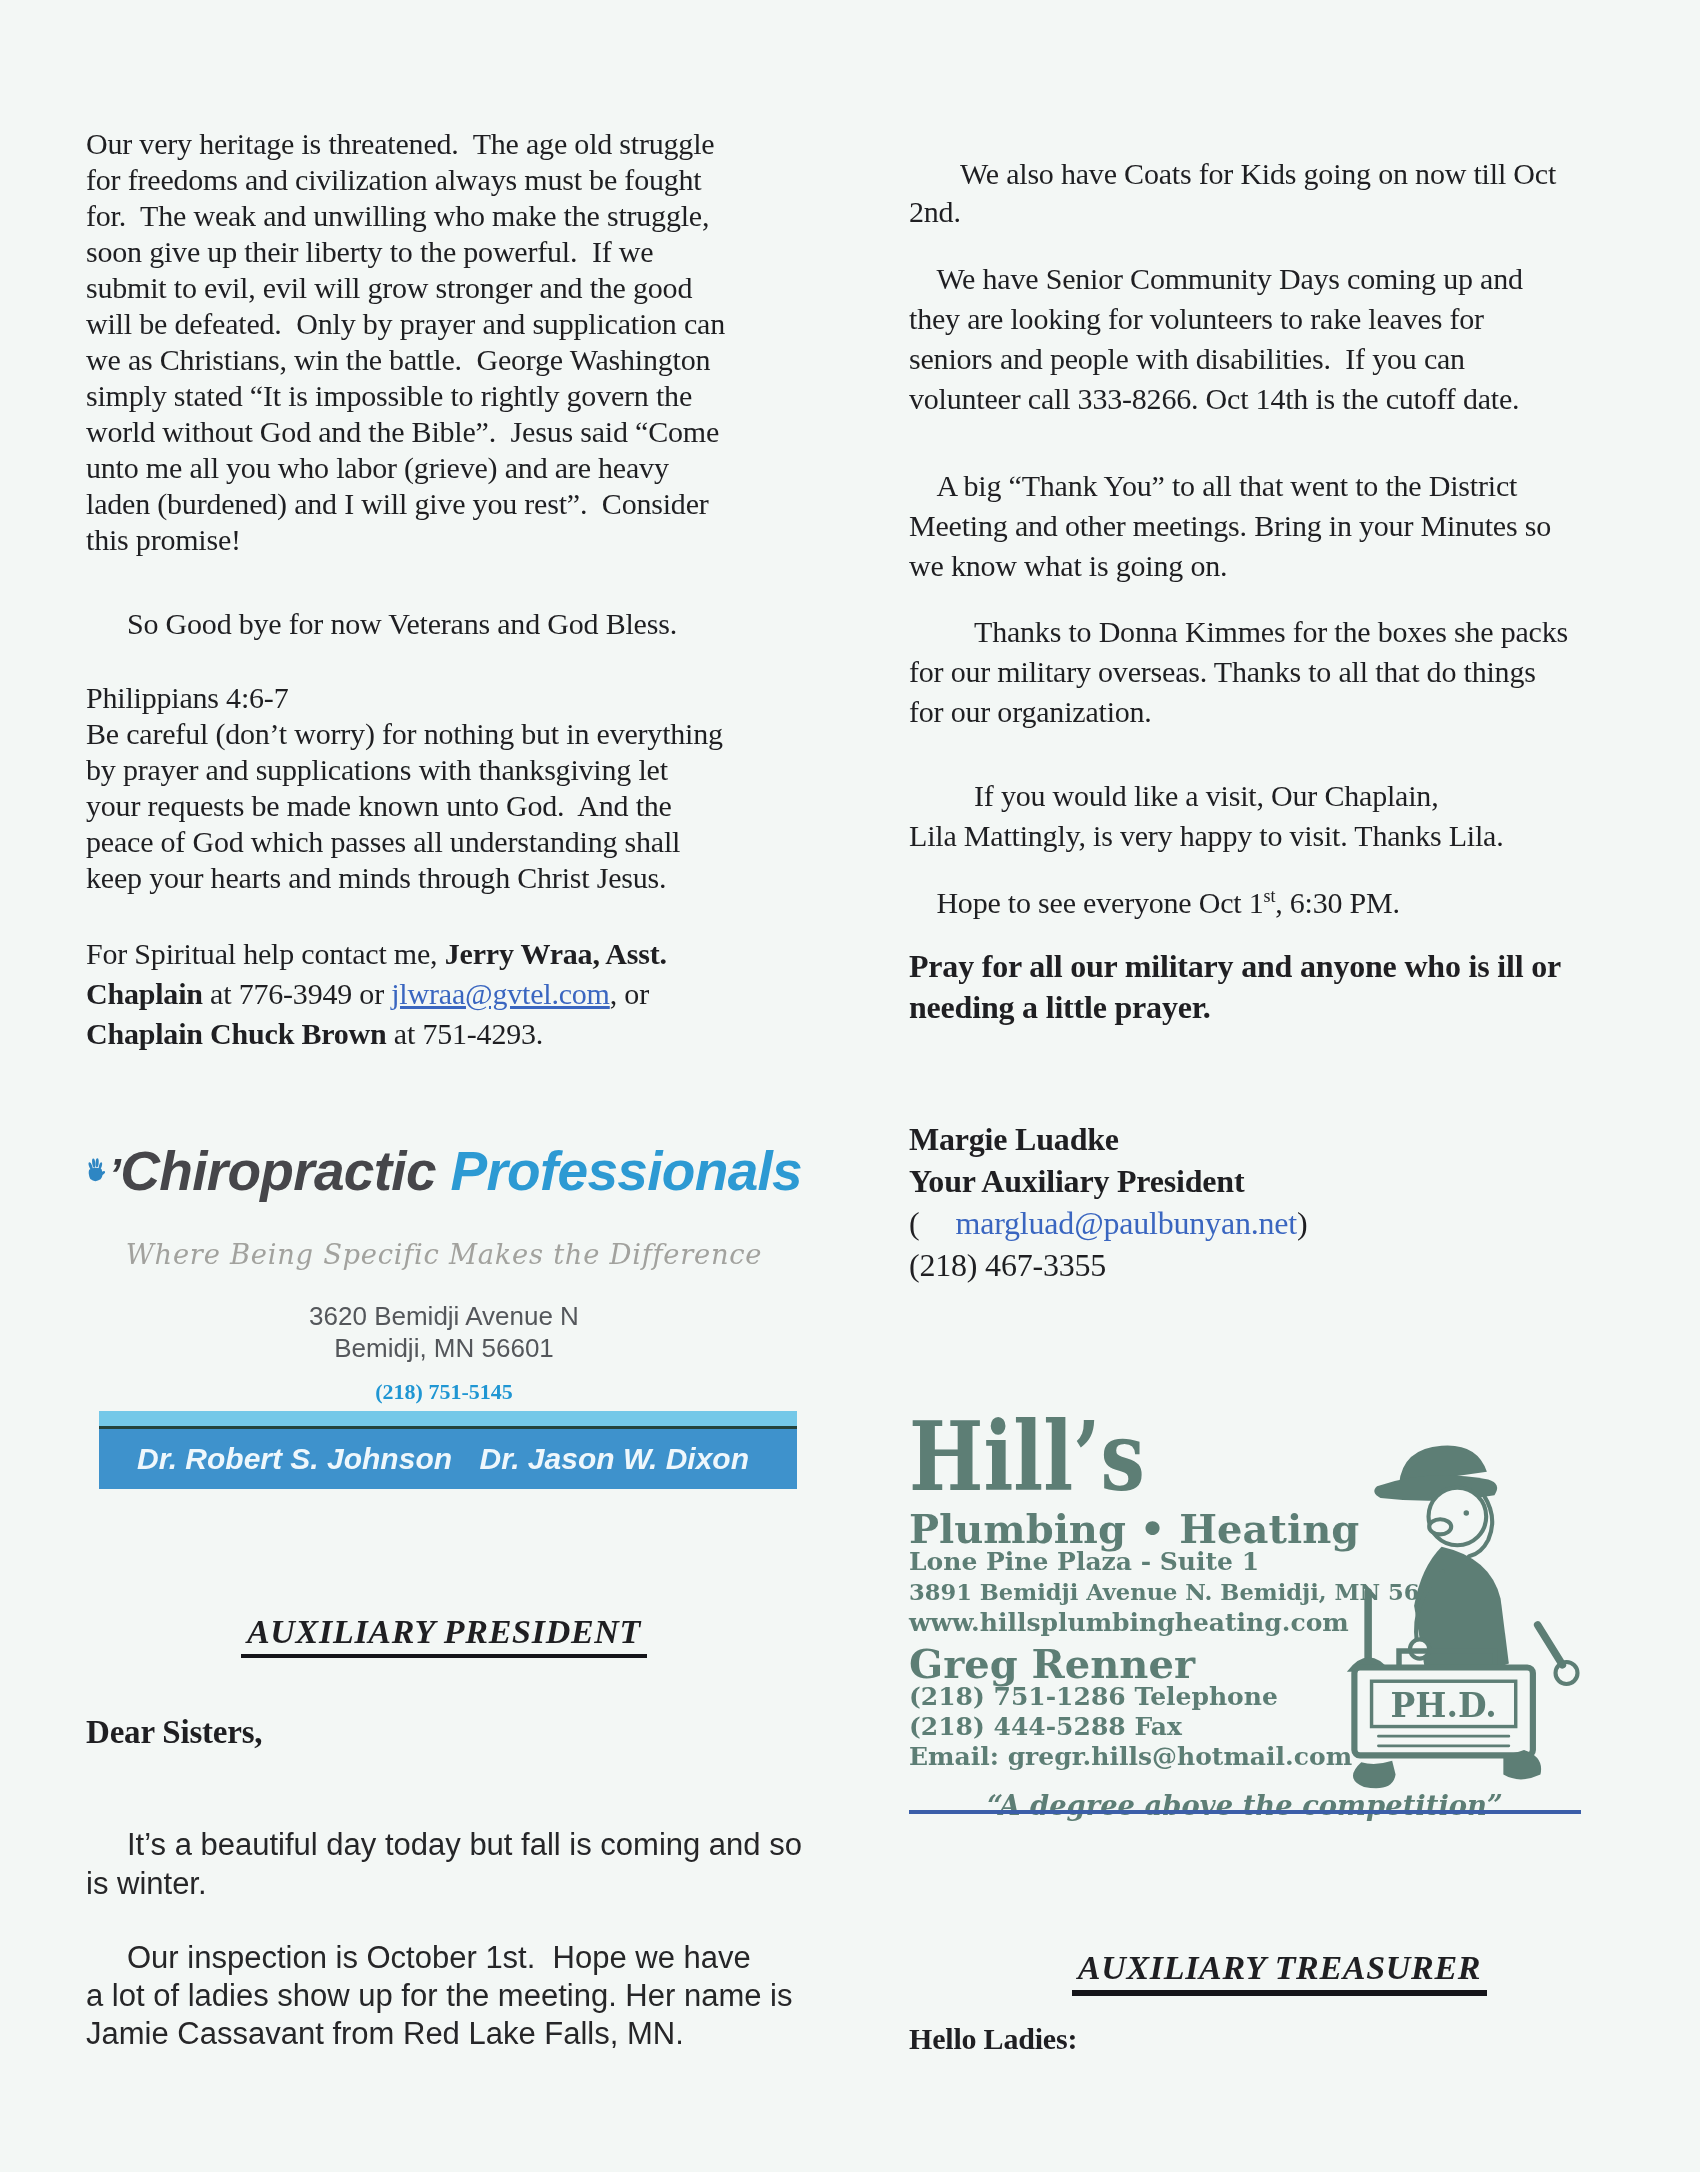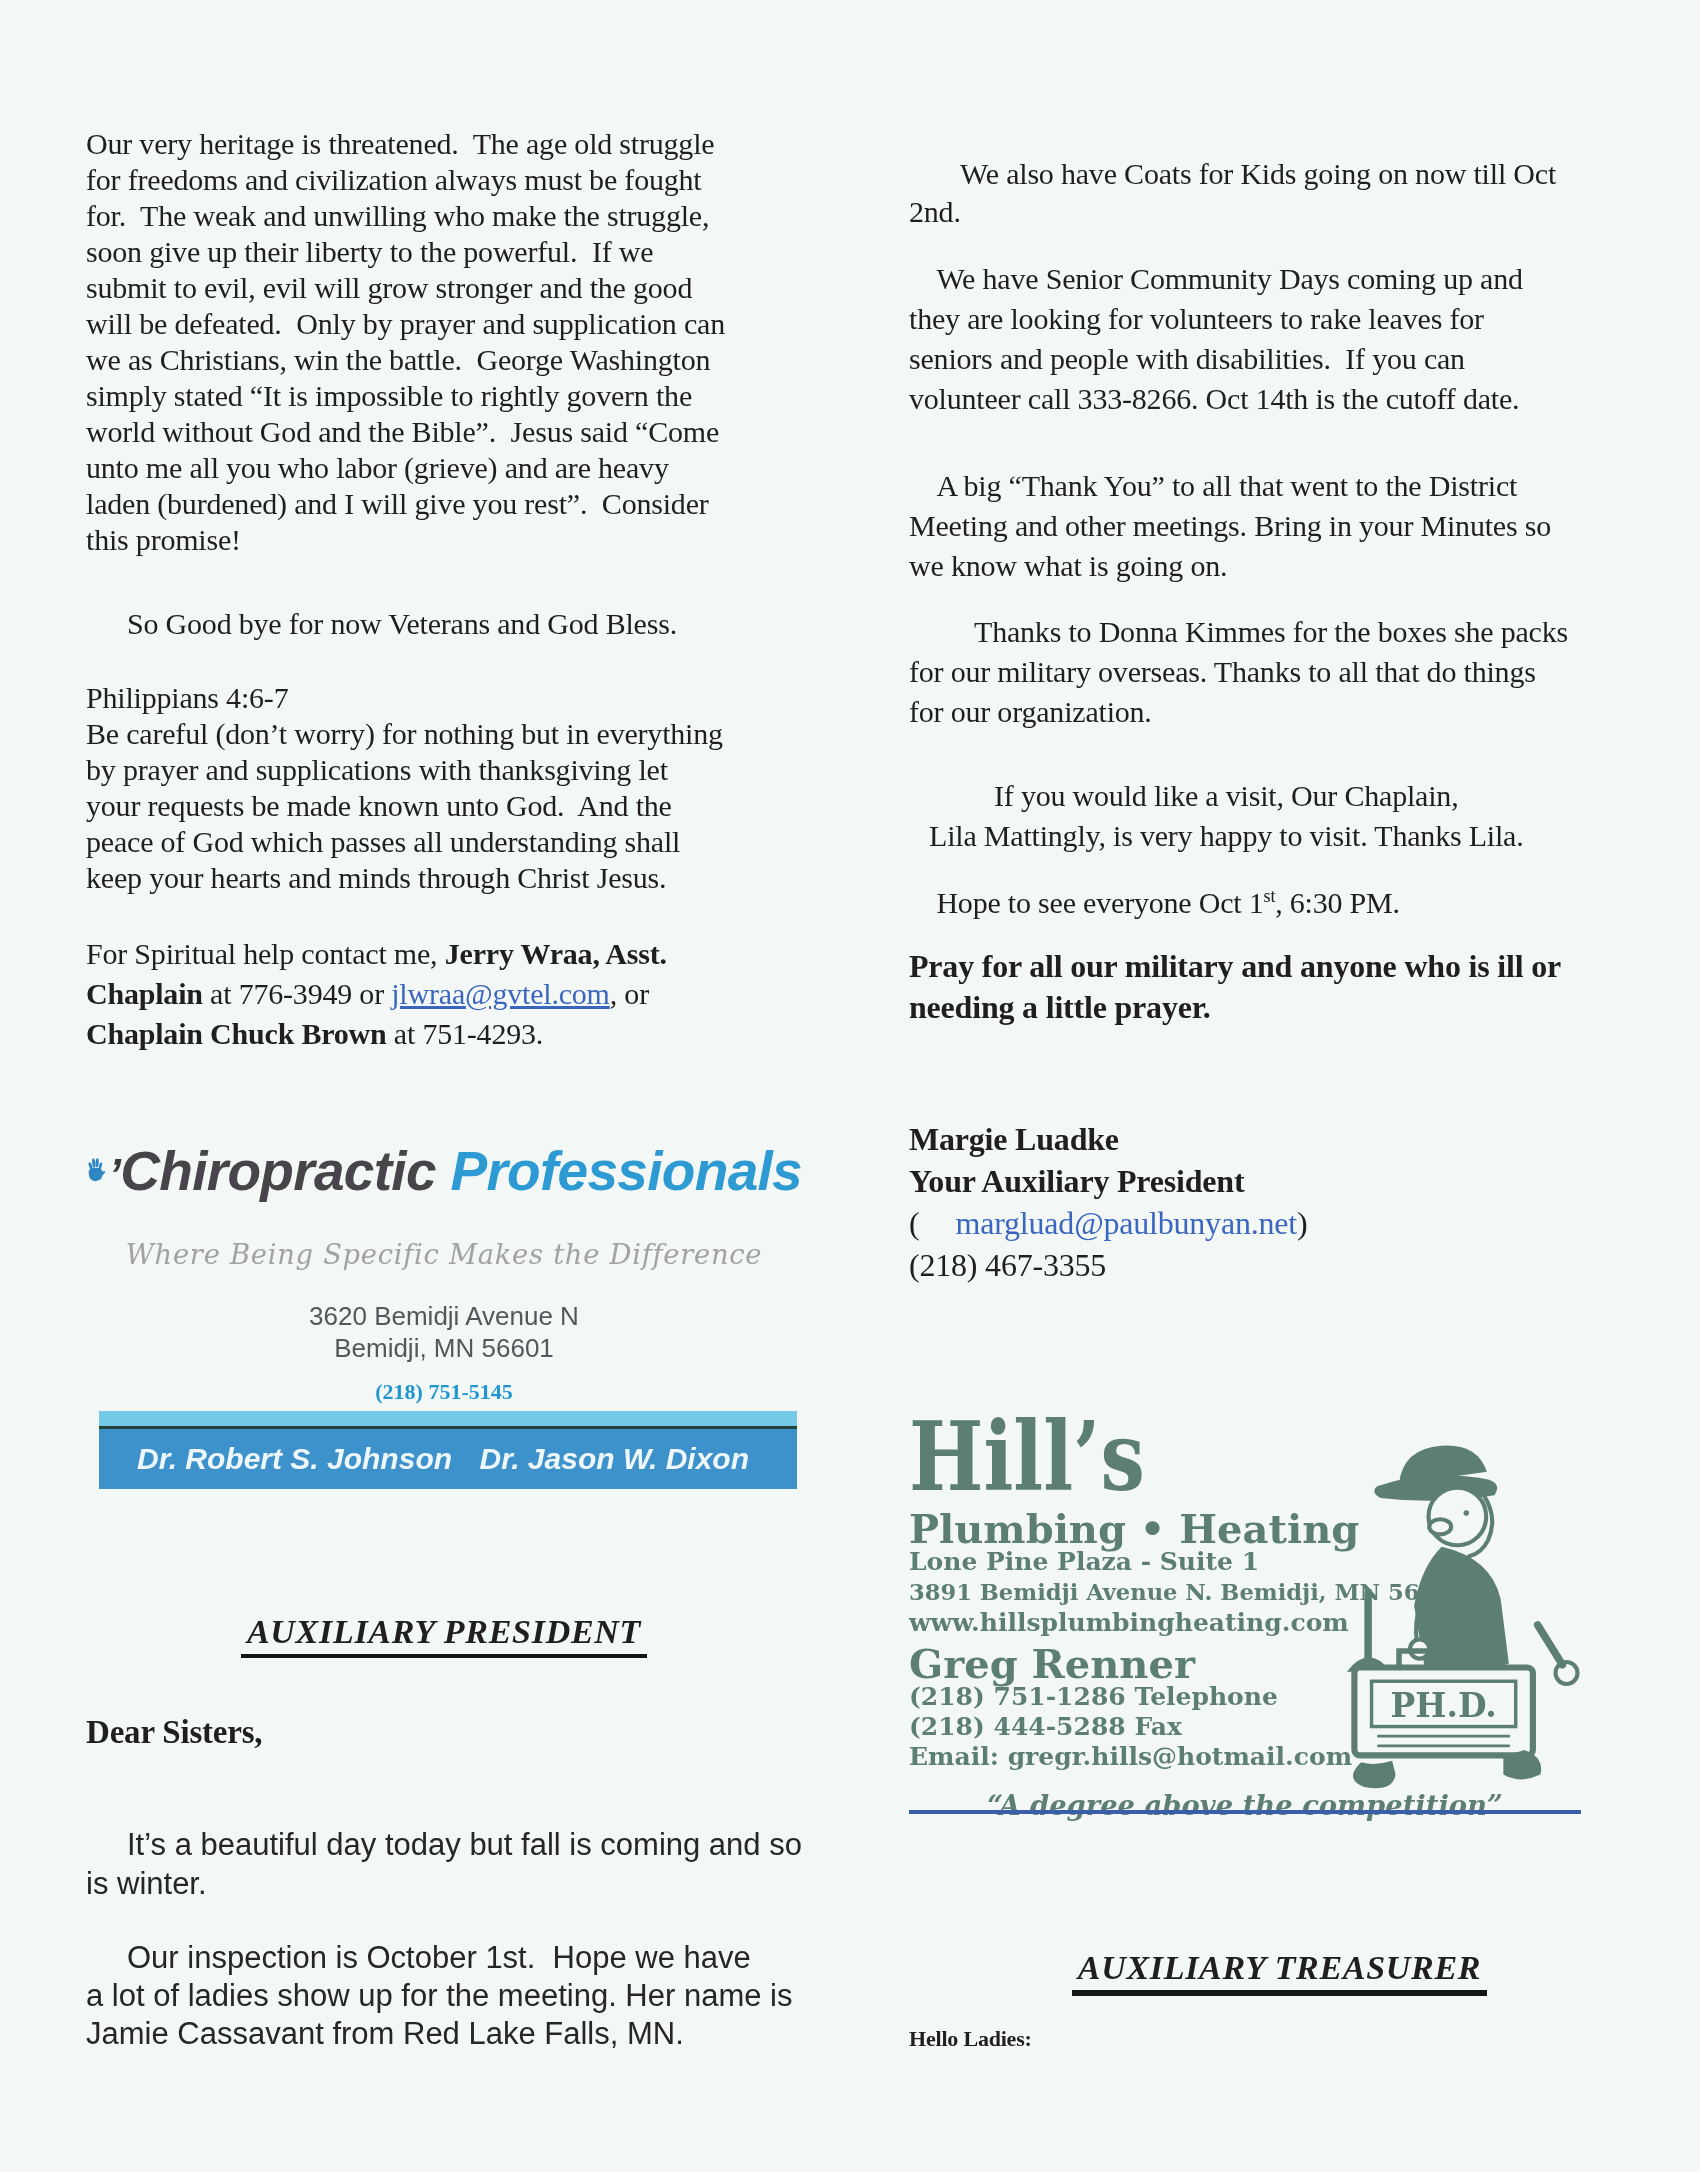--- a/index.html
+++ b/index.html
@@ -159,21 +159,21 @@
     <div class="line">Meeting and other meetings. Bring in your Minutes so</div>
     <div class="line">we know what is going on.</div>
   </div>
 
   <div class="abs serif60" style="left:909px;top:612px;width:761px;">
     <div class="line ind95">Thanks to Donna Kimmes for the boxes she packs</div>
     <div class="line">for our military overseas. Thanks to all that do things</div>
     <div class="line">for our organization.</div>
   </div>
 
-  <div class="abs serif60" style="left:909px;top:776px;width:761px;margin-left:20px;">
+  <div class="abs serif60" style="left:909px;top:776px;width:761px;">
     <div class="line ind95">If you would like a visit, Our Chaplain,</div>
     <div class="line">Lila Mattingly, is very happy to visit. Thanks Lila.</div>
   </div>
 
   <div class="abs serif line ind40" style="left:909px;top:885px;width:761px;"><span>Hope to see everyone Oct 1</span><span class="sup">st</span><span>, 6:30 PM.</span></div>
 
   <div class="abs serif bold" style="left:909px;top:946px;width:761px;font-size:32px;line-height:41px;">
     <div class="line">Pray for all our military and anyone who is ill or</div>
     <div class="line">needing a little prayer.</div>
   </div>
@@ -224,16 +224,16 @@
       <text x="215" y="434" text-anchor="middle" font-family="DejaVu Serif, serif" font-weight="bold" font-size="48" fill="#5d7e75">PH.D.</text>
     </svg>
   </div>
 
   <div class="abs hills-rule"></div>
 
   <div class="abs centerwrap" style="left:909px;top:1949px;width:741px;">
     <span class="section-heading" style="border-bottom-width:6.2px;">AUXILIARY TREASURER</span>
   </div>
 
-  <div class="abs serif bold line" style="left:909px;top:2021px;font-size:22px;">Hello Ladies:</div>
+  <div class="abs serif bold line" style="left:909px;top:2021px;font-size:30px;">Hello Ladies:</div>
 
 </div>
 
 
 </body></html>

